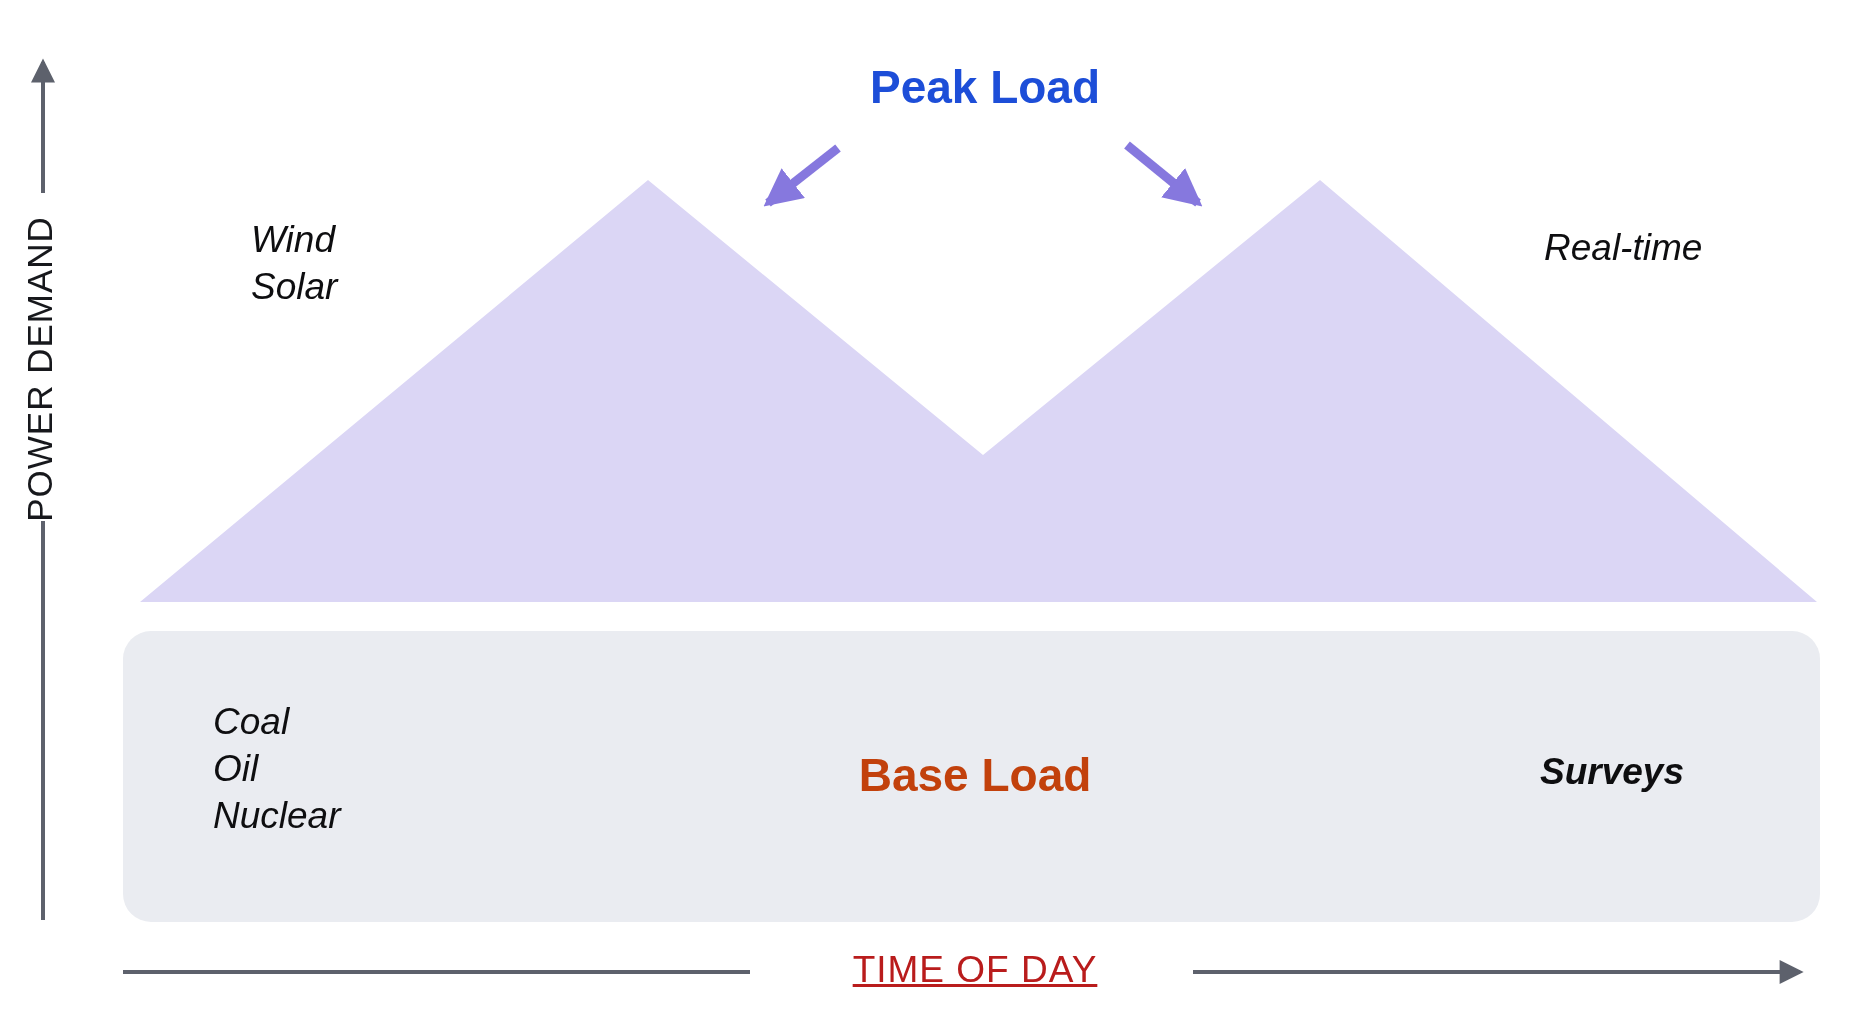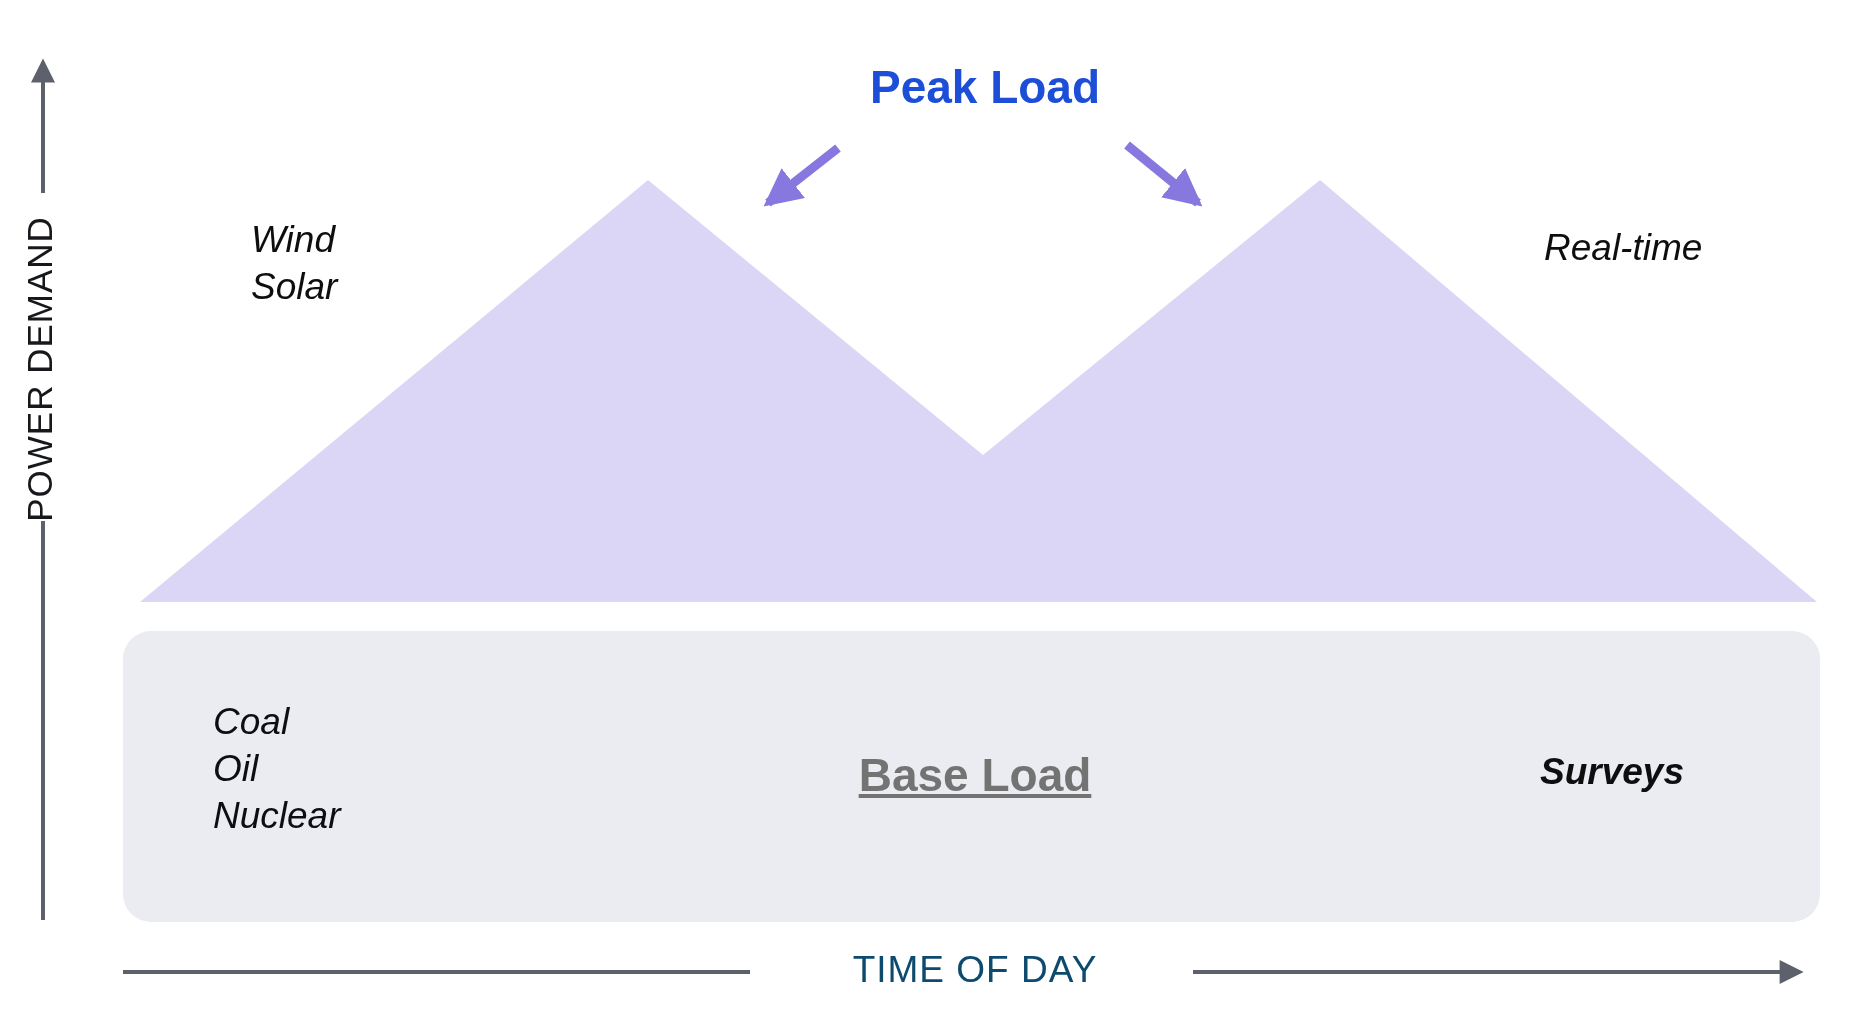--- a/index.html
+++ b/index.html
@@ -33,39 +33,40 @@
     line-height: 47px;
     color: #0e0e10;
   }
   .big-title {
     font-weight: 700;
     font-size: 46px;
     transform: translateX(-50%);
     white-space: nowrap;
   }
   #peak-title { color: #1d4ed8; left: 985px; top: 60px; }
-  #base-title { color: #737373; left: 975px; top: 748px; text-decoration: underline; }
+  #base-title { color: #c2410c; left: 975px; top: 748px; }
   #wind-solar { left: 213px; top: 216px; margin-left: 38px; }
   #real-time  { left: 1544px; top: 224px; }
   #coal-oil-nuclear { left: 213px; top: 698px; font-style: italic; }
   #surveys    { left: 1540px; top: 748px; font-weight: bold; }
   #base-load-box {
     position: absolute;
     left: 123px; top: 631px;
     width: 1697px; height: 291px;
     background: #eaecf1;
     border-radius: 28px;
   }
   #x-axis-label {
     left: 975px; top: 949px;
     transform: translateX(-50%);
     font-size: 37px;
     letter-spacing: 1px;
-    color: #0c4a6e;
+    color: #b91c1c;
     white-space: nowrap;
+    text-decoration: underline;
   }
   #y-axis-label {
     left: 40px; top: 369px;
     transform: translate(-50%, -50%) rotate(-90deg);
     font-size: 35px;
     letter-spacing: 1px;
     color: #17181c;
     white-space: nowrap;
   }
 </style>

